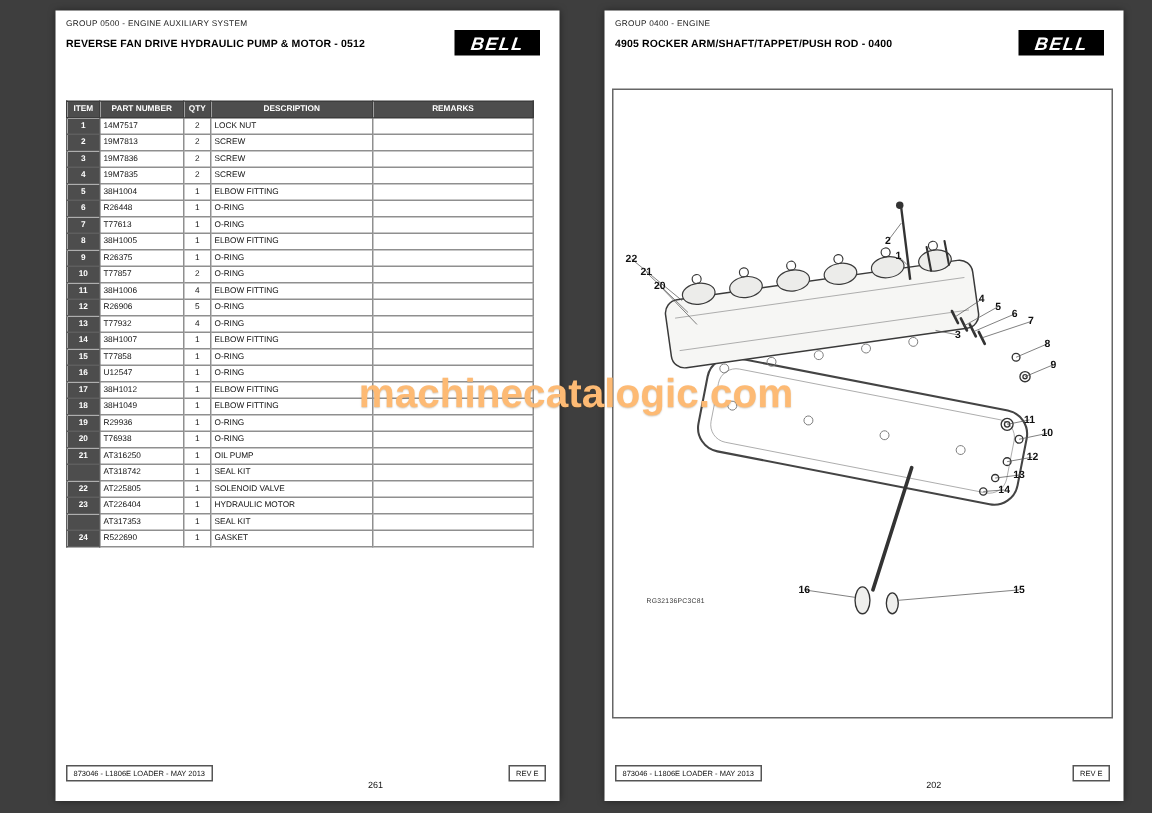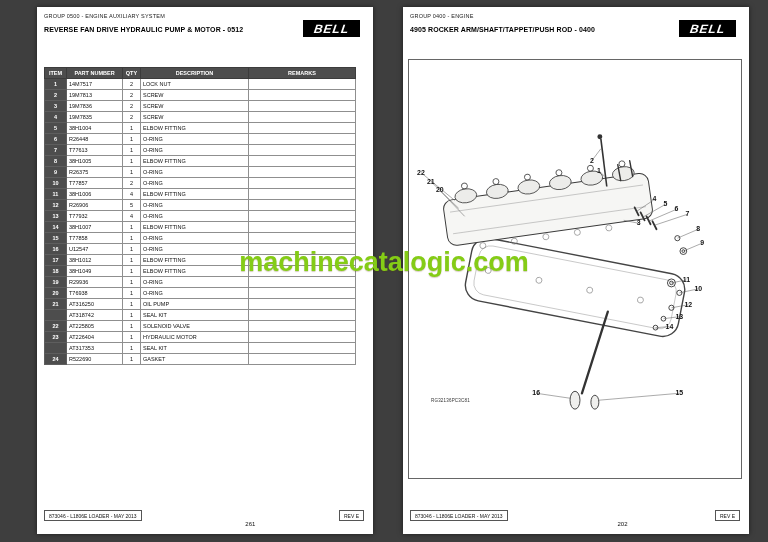--- a/index.html
+++ b/index.html
@@ -34,21 +34,21 @@
 
   .frame { position:absolute; left:5px; top:52px; width:334px; height:420px; border:1px solid #666; background:#fff; }
   .frame svg { width:100%; height:100%; display:block; }
   .fig-code { position:absolute; left:22px; top:338px; font-size:4.5px; color:#333; letter-spacing:.2px; }
 
   svg text.callout { font-size:7px; font-weight:bold; fill:#111; text-anchor:middle;
                      font-family:"Liberation Sans", sans-serif; }
   svg line.leader  { stroke:#555; stroke-width:.5; }
 
   .watermark { position:absolute; top:247px; left:50%; transform:translateX(-50%);
-               font-size:27px; font-weight:bold; color:#84cc16; z-index:5; white-space:nowrap;
+               font-size:27px; font-weight:bold; color:#fdba74; z-index:5; white-space:nowrap;
                text-shadow:0 1px 1px rgba(90,55,0,.25); }
 </style>
 </head>
 <body>
 
 <div class="stage">
 
   <div class="page left">
     <div class="group-header">GROUP 0500 - ENGINE AUXILIARY SYSTEM</div>
     <div class="page-title">REVERSE FAN DRIVE HYDRAULIC PUMP &amp; MOTOR - 0512</div>

